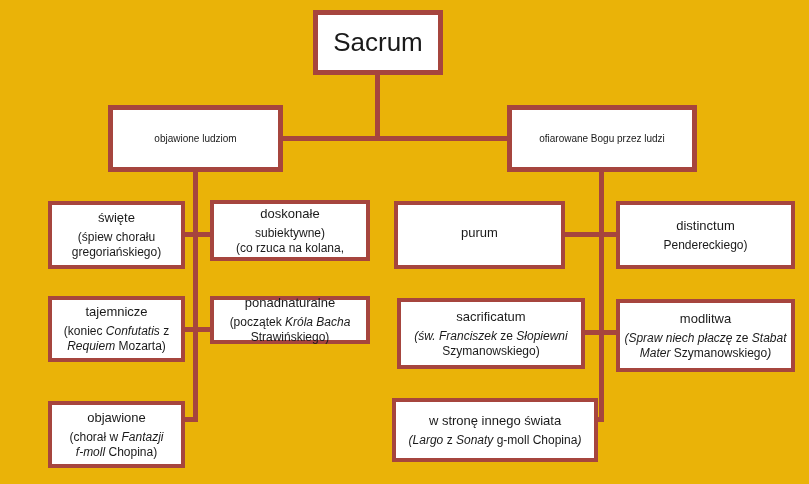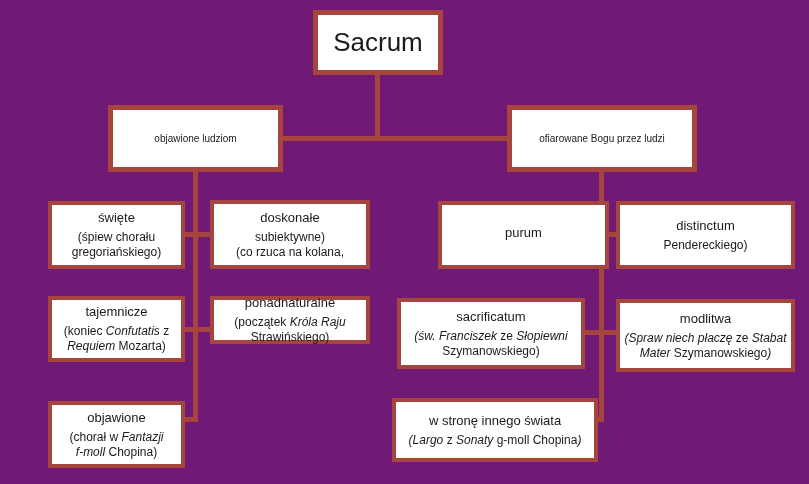--- a/index.html
+++ b/index.html
@@ -1,18 +1,18 @@
 <!DOCTYPE html>
 <html style="--line-color: #A6453E; --text-color: #1A1A1A;"><head>
 <meta charset="utf-8">
 <style>
   html, body { margin: 0; padding: 0; background: #ffffff; }
   .canvas {
     position: relative; width: 809px; height: 484px; overflow: hidden;
-    background: #701a75;
+    background: #eab308;
     font-family: "Liberation Sans", "DejaVu Sans", sans-serif;
     color: var(--text-color, #1a1a1a);
   }
   .box {
     position: absolute; box-sizing: border-box; background: #ffffff;
     border: 4px solid var(--line-color, #A6453E);
     display: flex; flex-direction: column; align-items: center; justify-content: center;
     text-align: center; z-index: 2;
   }
   .conn { position: absolute; background: var(--line-color, #A6453E); z-index: 1; }
@@ -20,22 +20,22 @@
   .branch-box{ border-width: 5px; font-size: 10px; }
   .node-title{ font-size: 13px; line-height: 16px; margin-bottom: 4px; }
   .node-sub  { font-size: 12px; line-height: 15px; }
   .sub-line  { white-space: pre; }
   .it { font-style: italic; }
 
   #box-sacrum        { left:313px; top:10px;  width:130px; height:65px; }
   #box-branch-left   { left:108px; top:105px; width:175px; height:67px; }
   #box-branch-right  { left:507px; top:105px; width:190px; height:67px; }
   #box-swiete        { left:48px;  top:201px; width:137px; height:68px; }
-  #box-doskonale     { left:210px; top:200px; width:160px; height:69px; }
-  #box-purum         { left:394px; top:201px; width:171px; height:68px;margin-left:44px; }
+  #box-doskonale     { left:210px; top:200px; width:160px; height:61px; }
+  #box-purum         { left:394px; top:201px; width:171px; height:68px; }
   #box-distinctum    { left:616px; top:201px; width:179px; height:68px; }
   #box-tajemnicze    { left:48px;  top:296px; width:137px; height:66px; }
   #box-ponadnaturalne{ left:210px; top:296px; width:160px; height:48px; }
   #box-sacrificatum  { left:397px; top:298px; width:188px; height:71px; }
   #box-modlitwa      { left:616px; top:299px; width:179px; height:73px; }
   #box-objawione     { left:48px;  top:395px; width:137px; height:67px;margin-top:6px; }
   #box-w-strone      { left:392px; top:398px; width:206px; height:64px; }
 
   #conn-root-trunk  { left:375px; top:73px;  width:5px;  height:68px; }
   #conn-top-h       { left:283px; top:136px; width:224px; height:5px; }
@@ -92,21 +92,21 @@
   <div class="box" id="box-tajemnicze">
     <div class="node-title">tajemnicze</div>
     <div class="node-sub">
         <div class="sub-line"><span>(koniec </span><span class="it">Confutatis</span><span> z</span></div>
         <div class="sub-line"><span class="it">Requiem</span><span> Mozarta)</span></div>
       </div>
   </div>
   <div class="box" id="box-ponadnaturalne">
     <div class="node-title">ponadnaturalne</div>
     <div class="node-sub">
-        <div class="sub-line"><span>(początek </span><span class="it">Króla Raju</span></div>
+        <div class="sub-line"><span>(początek </span><span class="it">Króla Bacha</span></div>
         <div class="sub-line"><span>Strawińskiego)</span></div>
       </div>
   </div>
   <div class="box" id="box-objawione">
     <div class="node-title">objawione</div>
     <div class="node-sub">
         <div class="sub-line"><span>(chorał w </span><span class="it">Fantazji</span></div>
         <div class="sub-line"><span class="it">f-moll</span><span> Chopina)</span></div>
       </div>
   </div>

